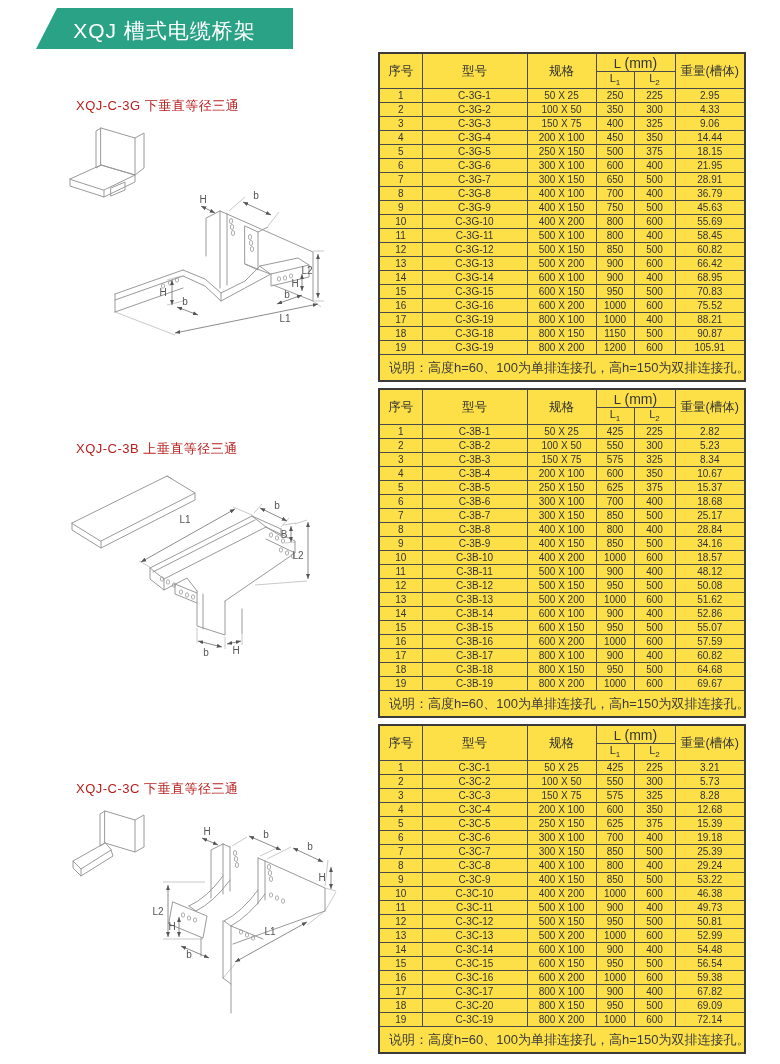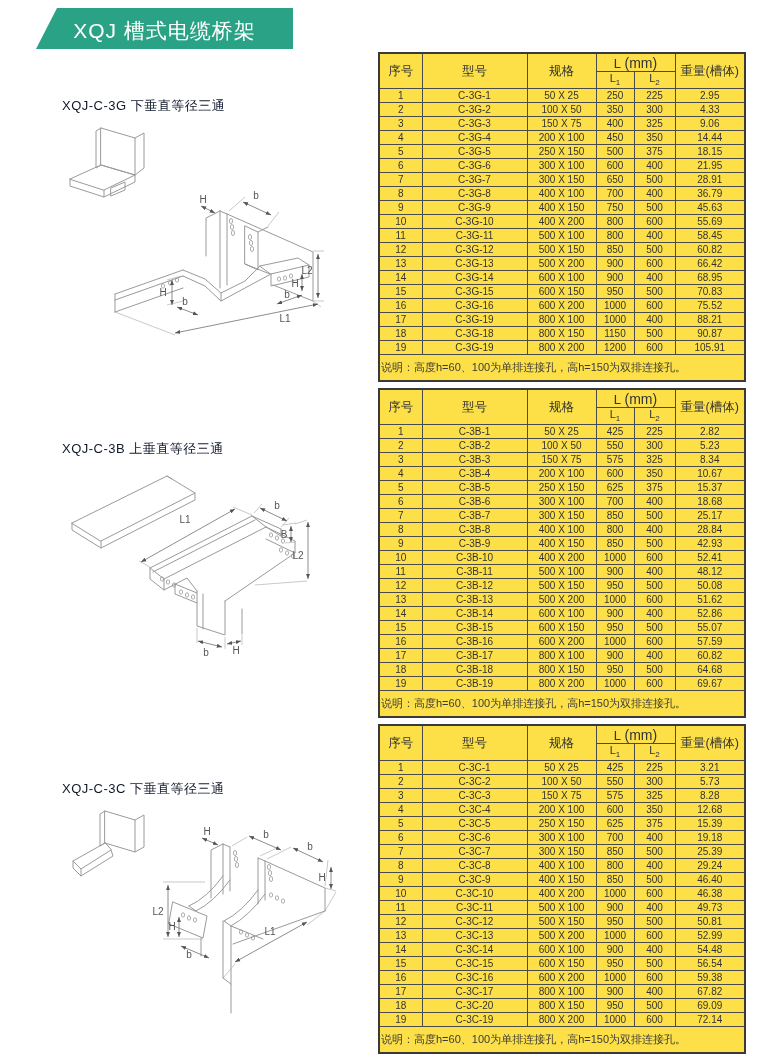--- a/index.html
+++ b/index.html
@@ -8,42 +8,42 @@
     font-family:"Liberation Sans","DejaVu Sans",sans-serif;color:#333;
     overflow:hidden;
   }
   .banner{
     position:absolute;left:36px;top:8px;width:257px;height:41px;
     background:#2aa285;color:#fff;
     clip-path:polygon(21px 0,100% 0,100% 100%,0 100%);
     font-size:21px;line-height:45px;text-align:center;letter-spacing:1px;
   }
   .sec-title{
-    position:absolute;left:62px;font-size:13px;color:#0f172a;letter-spacing:.5px;white-space:nowrap;
+    position:absolute;left:76px;font-size:13px;color:#b91c1c;letter-spacing:.5px;white-space:nowrap;
   }
   .draw{position:absolute;left:55px;}
   .ln{stroke:#9a9a9a;stroke-width:1;fill:none;stroke-linejoin:round;stroke-linecap:round;}
   .hole{stroke:#9a9a9a;stroke-width:.8;fill:none;}
   .dim{stroke:#6f6f6f;stroke-width:.8;fill:none;}
   .ext{stroke:#a5a5a5;stroke-width:.6;fill:none;}
   text.dl{font-size:10px;fill:#555;}
   table.spec{
     position:absolute;left:378px;width:366px;border-collapse:collapse;table-layout:fixed;
     background:#fde047;border:2px solid #3a3a3a;font-size:10px;color:#333;
   }
   .spec th,.spec td{border:1px solid #4a4a4a;text-align:center;padding:0;white-space:nowrap;overflow:hidden;font-weight:normal;}
   .spec thead tr.r1 th{height:17px;font-size:12.5px;}
   .spec thead tr.r2 th{height:16px;font-size:11px;}
   .spec .lbig{font-size:13px;}
   .spec .lunit{font-size:14px;}
   .spec sub{font-size:8px;}
   .spec tbody tr{height:14px;}
   .spec tbody td{line-height:13px;}
   .spec td.note{
-    text-align:left;font-size:11px;height:21px;padding:2px 1px;line-height:17px;color:#3a3a3a;
+    text-align:left;font-size:13px;height:21px;padding:2px 9px;line-height:17px;color:#3a3a3a;
   }
 </style>
 </head>
 <body>
 
 <div class="banner">
   <span>XQJ 槽式电缆桥架</span>
 </div>
 
 <div class="sec-title" style="top:97px">XQJ-C-3G 下垂直等径三通</div>
@@ -520,29 +520,29 @@
         <td>800</td>
         <td>400</td>
         <td>28.84</td>
       </tr>
       <tr>
         <td>9</td>
         <td>C-3B-9</td>
         <td>400 X 150</td>
         <td>850</td>
         <td>500</td>
-        <td>42.93</td>
+        <td>34.16</td>
       </tr>
       <tr>
         <td>10</td>
         <td>C-3B-10</td>
         <td>400 X 200</td>
         <td>1000</td>
         <td>600</td>
-        <td>52.41</td>
+        <td>18.57</td>
       </tr>
       <tr>
         <td>11</td>
         <td>C-3B-11</td>
         <td>500 X 100</td>
         <td>900</td>
         <td>400</td>
         <td>48.12</td>
       </tr>
       <tr>
@@ -703,21 +703,21 @@
         <td>800</td>
         <td>400</td>
         <td>29.24</td>
       </tr>
       <tr>
         <td>9</td>
         <td>C-3C-9</td>
         <td>400 X 150</td>
         <td>850</td>
         <td>500</td>
-        <td>46.40</td>
+        <td>53.22</td>
       </tr>
       <tr>
         <td>10</td>
         <td>C-3C-10</td>
         <td>400 X 200</td>
         <td>1000</td>
         <td>600</td>
         <td>46.38</td>
       </tr>
       <tr>

